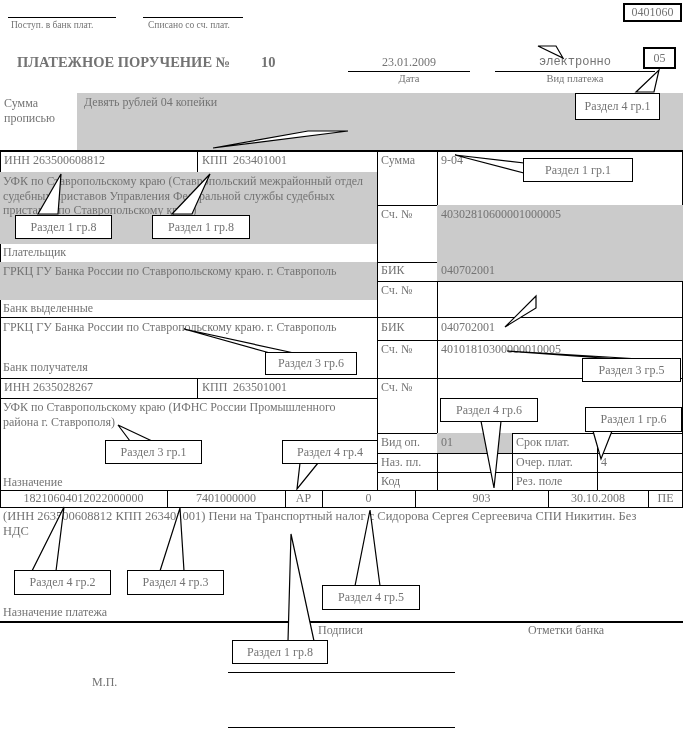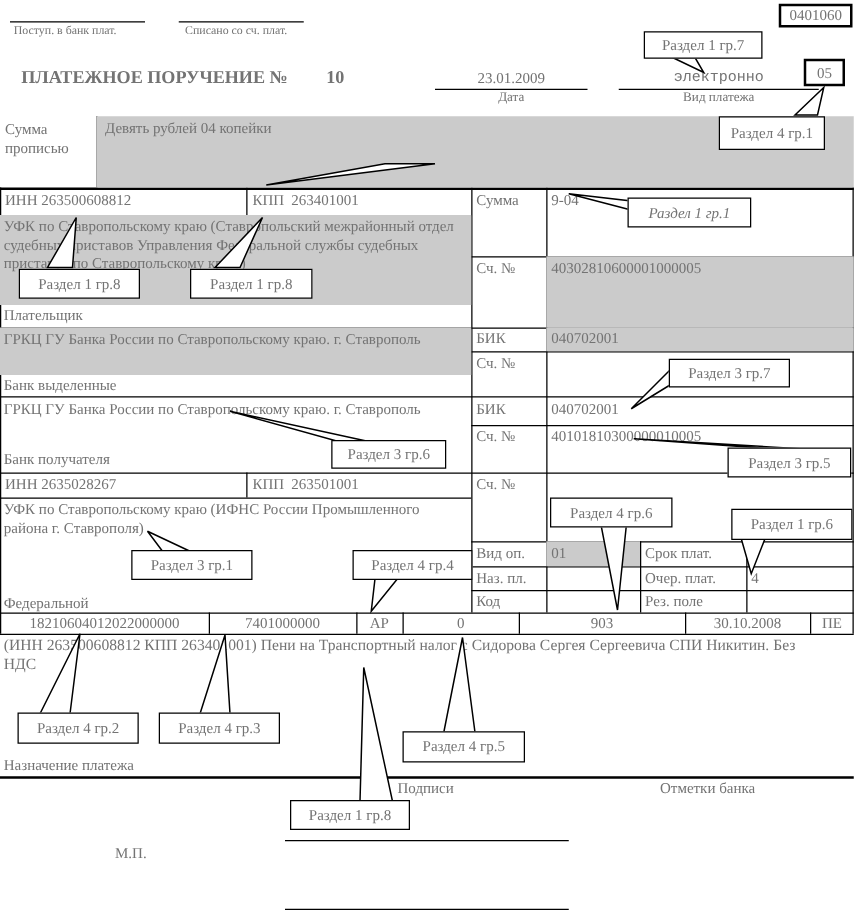--- a/index.html
+++ b/index.html
@@ -101,21 +101,21 @@
   <div class="t z2" style="left:3px;top:302px;">Банк выделенные</div>
 
   <div class="t z2" style="left:3px;top:321px;">ГРКЦ ГУ Банка России по Ставропольскому краю. г. Ставрополь</div>
   <div class="t z2" style="left:3px;top:361px;">Банк получателя</div>
 
   <div class="t z2" style="left:4px;top:381px;">ИНН</div>
   <div class="t z2" style="left:33px;top:381px;">2635028267</div>
   <div class="t z2" style="left:202px;top:381px;">КПП</div>
   <div class="t z2" style="left:233px;top:381px;">263501001</div>
   <div class="wrap z2" style="left:3px;top:400px;width:368px;">УФК по Ставропольскому краю (ИФНС  России Промышленного района г. Ставрополя)</div>
-  <div class="t z2" style="left:3px;top:476px;">Федеральной</div>
+  <div class="t z2" style="left:3px;top:476px;">Назначение</div>
 
   <div class="t z2" style="left:381px;top:154px;">Сумма</div>
   <div class="t z2" style="left:441px;top:154px;">9-04</div>
   <div class="t z2" style="left:381px;top:208px;">Сч. №</div>
   <div class="t z2" style="left:441px;top:208px;">40302810600001000005</div>
 
   <div class="t z2" style="left:381px;top:264px;">БИК</div>
   <div class="t z2" style="left:441px;top:264px;">040702001</div>
   <div class="t z2" style="left:381px;top:284px;">Сч. №</div>
 
@@ -168,38 +168,32 @@
       <polygon points="300,463 318,463 297,489"></polygon>
       <polygon points="481,421 501,421 494,488"></polygon>
       <polygon points="593,431 612,431 601,459"></polygon>
       <polygon points="32,571 56,571 64,507"></polygon>
       <polygon points="160,571 184,571 180,508"></polygon>
       <polygon points="355,586 380,586 370,510"></polygon>
       <polygon points="288,641 314,641 291,534"></polygon>
     </g>
   </svg>
 
-  <div class="co" style="left:515px;top:25px;width:95px;height:22px;">
-      <span>Раздел 1 гр.7</span>
-    </div>
   <div class="co" style="left:575px;top:93px;width:85px;height:27px;">
       <span>Раздел 4 гр.1</span>
     </div>
-  <div class="co" style="left:502px;top:158px;width:99px;height:24px;font-style:italic;">
+  <div class="co" style="left:523px;top:158px;width:110px;height:24px;">
       <span>Раздел 1 гр.1</span>
     </div>
   <div class="co" style="left:15px;top:215px;width:97px;height:24px;">
       <span>Раздел 1 гр.8</span>
     </div>
   <div class="co" style="left:152px;top:215px;width:98px;height:24px;">
       <span>Раздел 1 гр.8</span>
     </div>
-  <div class="co" style="left:535px;top:287px;width:97px;height:23px;">
-      <span>Раздел 3 гр.7</span>
-    </div>
   <div class="co" style="left:265px;top:352px;width:92px;height:23px;">
       <span>Раздел 3 гр.6</span>
     </div>
   <div class="co" style="left:582px;top:358px;width:99px;height:24px;">
       <span>Раздел 3 гр.5</span>
     </div>
   <div class="co" style="left:105px;top:440px;width:97px;height:24px;">
       <span>Раздел 3 гр.1</span>
     </div>
   <div class="co" style="left:282px;top:440px;width:96px;height:24px;">

